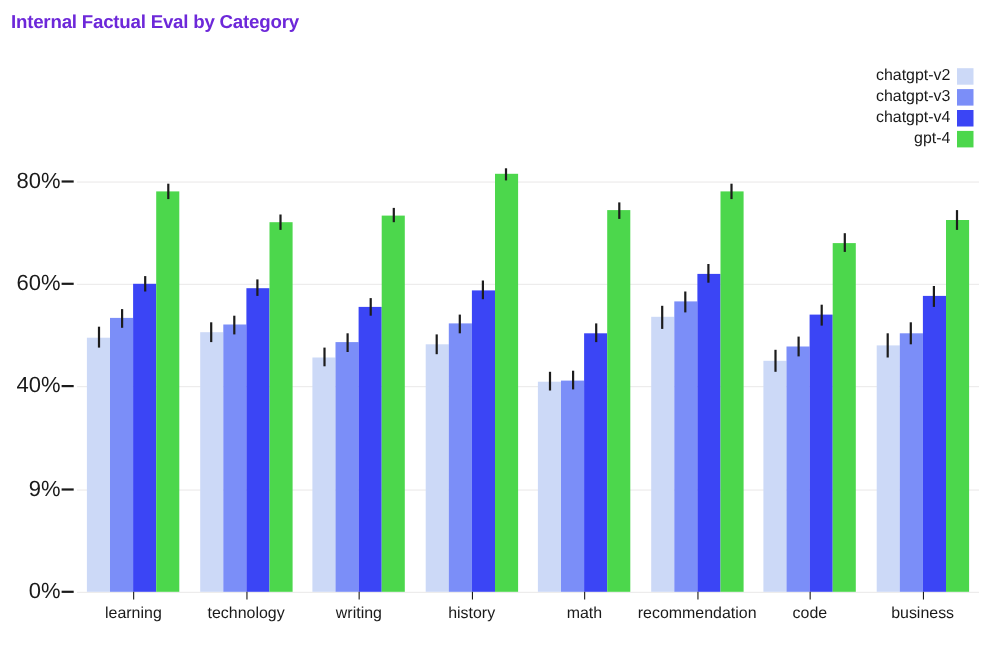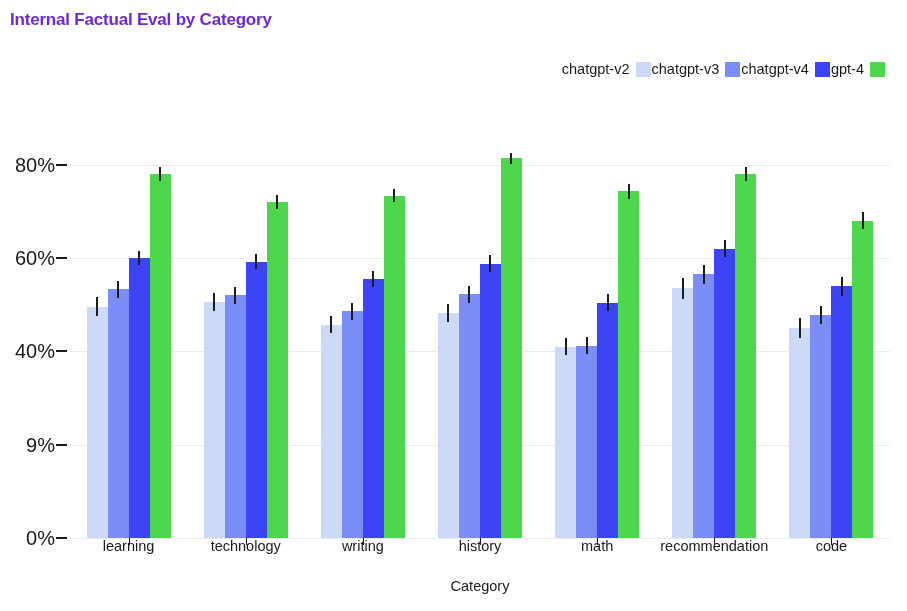--- a/index.html
+++ b/index.html
@@ -28,20 +28,21 @@
     letter-spacing: -0.2px;
     color: #6d28d9;
     white-space: nowrap;
   }
   
   .legend {
     position: absolute;
     right: 22px;
     top: 60px;
     display: flex;
+    flex-direction: column;
     align-items: flex-end;
     gap: 1px;
   }
   .legend-row {
     display: flex;
     align-items: center;
     justify-content: flex-end;
     gap: 6px;
     height: 18px;
   }
@@ -127,20 +128,21 @@
     left: 50%;
     width: 1px;
     height: 7px;
     background: #1a1a1a;
   }
   .cat-label {
     position: absolute;
     top: 100%;
     left: 50%;
     transform: translateX(-50%);
+    margin-top: 12px;
     font-size: 14.5px;
     color: #1a1a1a;
     white-space: nowrap;
   }
   .x-axis-title {
     position: absolute;
     left: 0;
     right: 0;
     top: 100%;
     margin-top: 40px;
@@ -327,17 +329,36 @@
             <div class="bar" style="height: 59.8889%; background: rgb(59, 69, 245);"></div>
             <div class="errbar" style="bottom: 57.6667%; height: 4.44444%;"></div>
           </div>
           <div class="bar-wrap">
             <div class="bar" style="height: 75.5556%; background: rgb(76, 215, 76);"></div>
             <div class="errbar" style="bottom: 73.5556%; height: 4%;"></div>
           </div>
           <div class="cat-tick"></div>
           <div class="cat-label">code</div>
         </div>
-      </div>
-    <div class="x-axis-title">Category</div>
+        <div class="group">
+          <div class="bar-wrap">
+            <div class="bar" style="height: 53.3333%; background: rgb(204, 217, 247);"></div>
+            <div class="errbar" style="bottom: 50.6667%; height: 5.33333%;"></div>
+          </div>
+          <div class="bar-wrap">
+            <div class="bar" style="height: 56%; background: rgb(123, 142, 248);"></div>
+            <div class="errbar" style="bottom: 53.5556%; height: 4.88889%;"></div>
+          </div>
+          <div class="bar-wrap">
+            <div class="bar" style="height: 64%; background: rgb(59, 69, 245);"></div>
+            <div class="errbar" style="bottom: 61.7778%; height: 4.44444%;"></div>
+          </div>
+          <div class="bar-wrap">
+            <div class="bar" style="height: 80.4444%; background: rgb(76, 215, 76);"></div>
+            <div class="errbar" style="bottom: 78.2222%; height: 4.44444%;"></div>
+          </div>
+          <div class="cat-tick"></div>
+          <div class="cat-label">business</div>
+        </div>
+      </div>
   </div>
 
 </div>
 
 </body></html>

